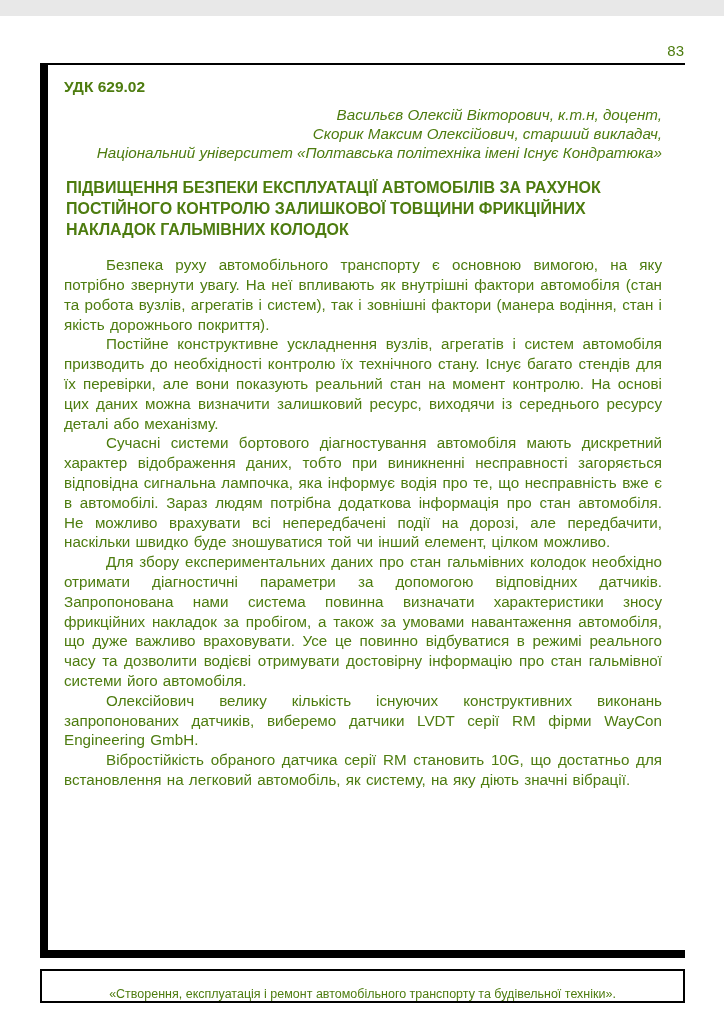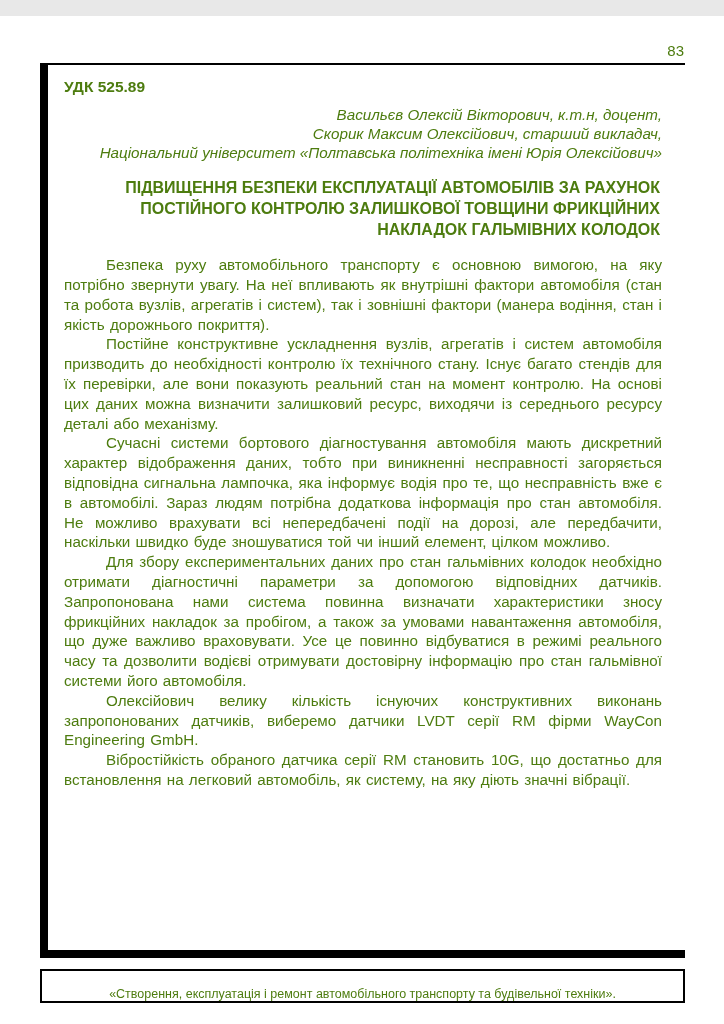--- a/index.html
+++ b/index.html
@@ -54,21 +54,21 @@
   .authors {
     text-align: right;
     font-style: italic;
     font-size: 15.2px;
     line-height: 18.8px;
     margin: 0 0 6px 0;
   }
   .title {
     font-size: 16px;
     font-weight: bold;
-    text-align: right;
+    text-align: left;
     line-height: 20.6px;
     margin: 16px 2px 15px 2px;
   }
   .body-par {
     margin: 0;
     font-size: 15.2px;
     line-height: 19.8px;
     text-align: justify;
     text-indent: 42px;
     word-spacing: 1px;
@@ -100,26 +100,26 @@
 
 <div class="page">
 
   <div class="pagenum">83</div>
 
   <div class="top-rule"></div>
   <div class="left-bar"></div>
 
   <div class="content">
 
-    <div class="udc">УДК 525.89</div>
+    <div class="udc">УДК 629.02</div>
 
     <div class="authors">
       <div class="author-line">Васильєв Олексій Вікторович, к.т.н, доцент,</div>
       <div class="author-line">Скорик Максим Олексійович, старший викладач,</div>
-      <div class="author-line">Національний університет «Полтавська політехніка імені Юрія Олексійович»</div>
+      <div class="author-line">Національний університет «Полтавська політехніка імені Існує Кондратюка»</div>
     </div>
 
     <h1 class="title">ПІДВИЩЕННЯ БЕЗПЕКИ ЕКСПЛУАТАЦІЇ АВТОМОБІЛІВ ЗА РАХУНОК ПОСТІЙНОГО КОНТРОЛЮ ЗАЛИШКОВОЇ ТОВЩИНИ ФРИКЦІЙНИХ НАКЛАДОК ГАЛЬМІВНИХ КОЛОДОК</h1>
 
     <p class="body-par">Безпека руху автомобільного транспорту є основною вимогою, на яку потрібно звернути увагу. На неї впливають як внутрішні фактори автомобіля (стан та робота вузлів, агрегатів і систем), так і зовнішні фактори (манера водіння, стан і якість дорожнього покриття).</p>
     <p class="body-par">Постійне конструктивне ускладнення вузлів, агрегатів і систем автомобіля призводить до необхідності контролю їх технічного стану. Існує багато стендів для їх перевірки, але вони показують реальний стан на момент контролю. На основі цих даних можна визначити залишковий ресурс, виходячи із середнього ресурсу деталі або механізму.</p>
     <p class="body-par">Сучасні системи бортового діагностування автомобіля мають дискретний характер відображення даних, тобто при виникненні несправності загоряється відповідна сигнальна лампочка, яка інформує водія про те, що несправність вже є в автомобілі. Зараз людям потрібна додаткова інформація про стан автомобіля. Не можливо врахувати всі непередбачені події на дорозі, але передбачити, наскільки швидко буде зношуватися той чи інший елемент, цілком можливо.</p>
     <p class="body-par">Для збору експериментальних даних про стан гальмівних колодок необхідно отримати діагностичні параметри за допомогою відповідних датчиків. Запропонована нами система повинна визначати характеристики зносу фрикційних накладок за пробігом, а також за умовами навантаження автомобіля, що дуже важливо враховувати. Усе це повинно відбуватися в режимі реального часу та дозволити водієві отримувати достовірну інформацію про стан гальмівної системи його автомобіля.</p>
     <p class="body-par">Олексійович велику кількість існуючих конструктивних виконань запропонованих датчиків, виберемо датчики LVDT серії RM фірми WayCon Engineering GmbH.</p>
     <p class="body-par">Вібростійкість обраного датчика серії RM становить 10G, що достатньо для встановлення на легковий автомобіль, як систему, на яку діють значні вібрації.</p>

